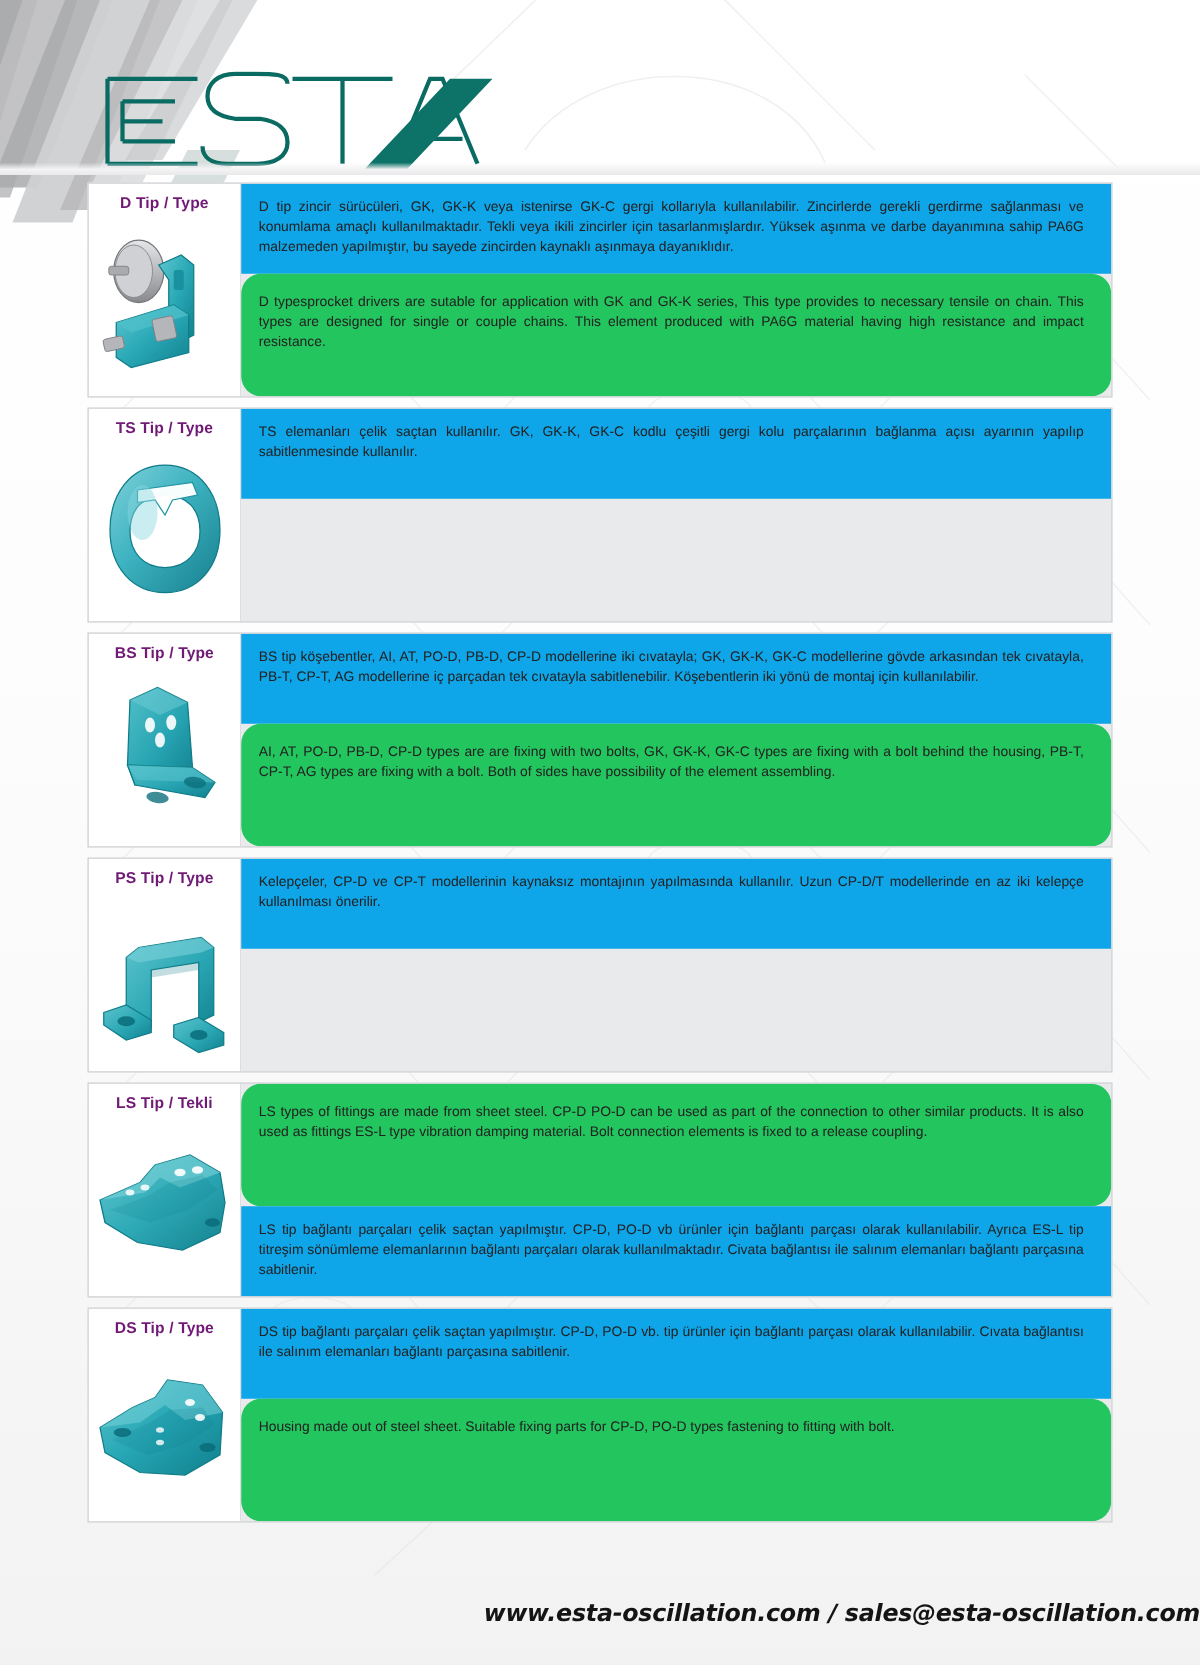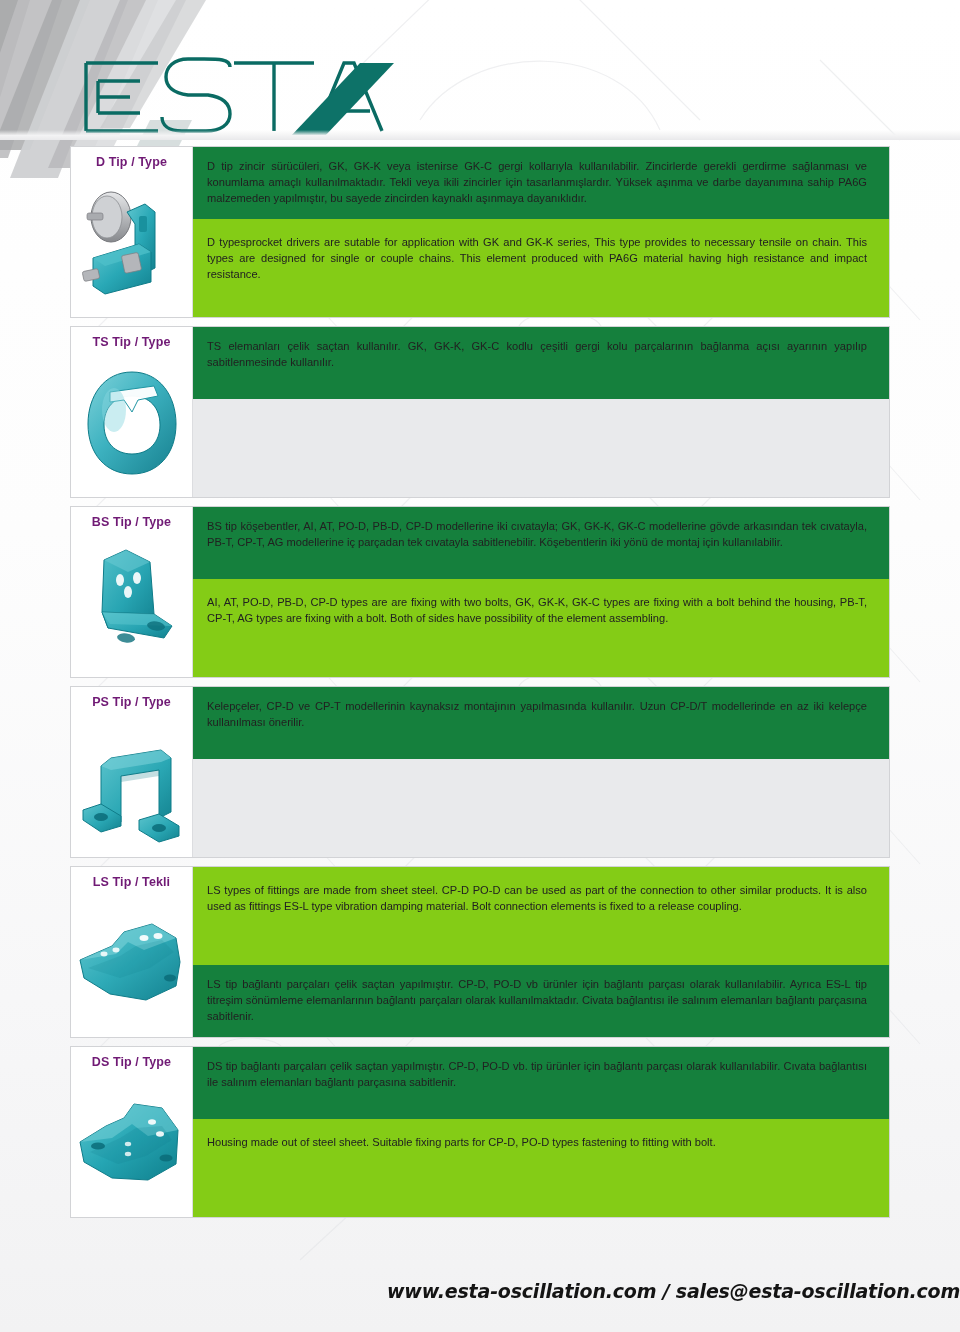--- a/index.html
+++ b/index.html
@@ -112,28 +112,29 @@
   .band {
     box-sizing: border-box;
     padding: 12px 22px 10px 14px;
     font-size: 11.1px;
     line-height: 1.42;
     color: #212121;
     text-align: justify;
     overflow: hidden;
   }
   .band-tr {
-    background: #15803d;
+    background: #0ea5e9;
     flex: 0 0 auto;
     min-height: 72px;
   }
   .band-en {
-    background: #84cc16;
+    background: #22c55e;
     flex: 1 1 auto;
     padding-top: 16px;
+    border-radius: 16px;
   }
 
   
   .footer {
     position: absolute;
     left: 0; top: 1280px;
     width: 960px;
     text-align: right;
     z-index: 5;
   }

